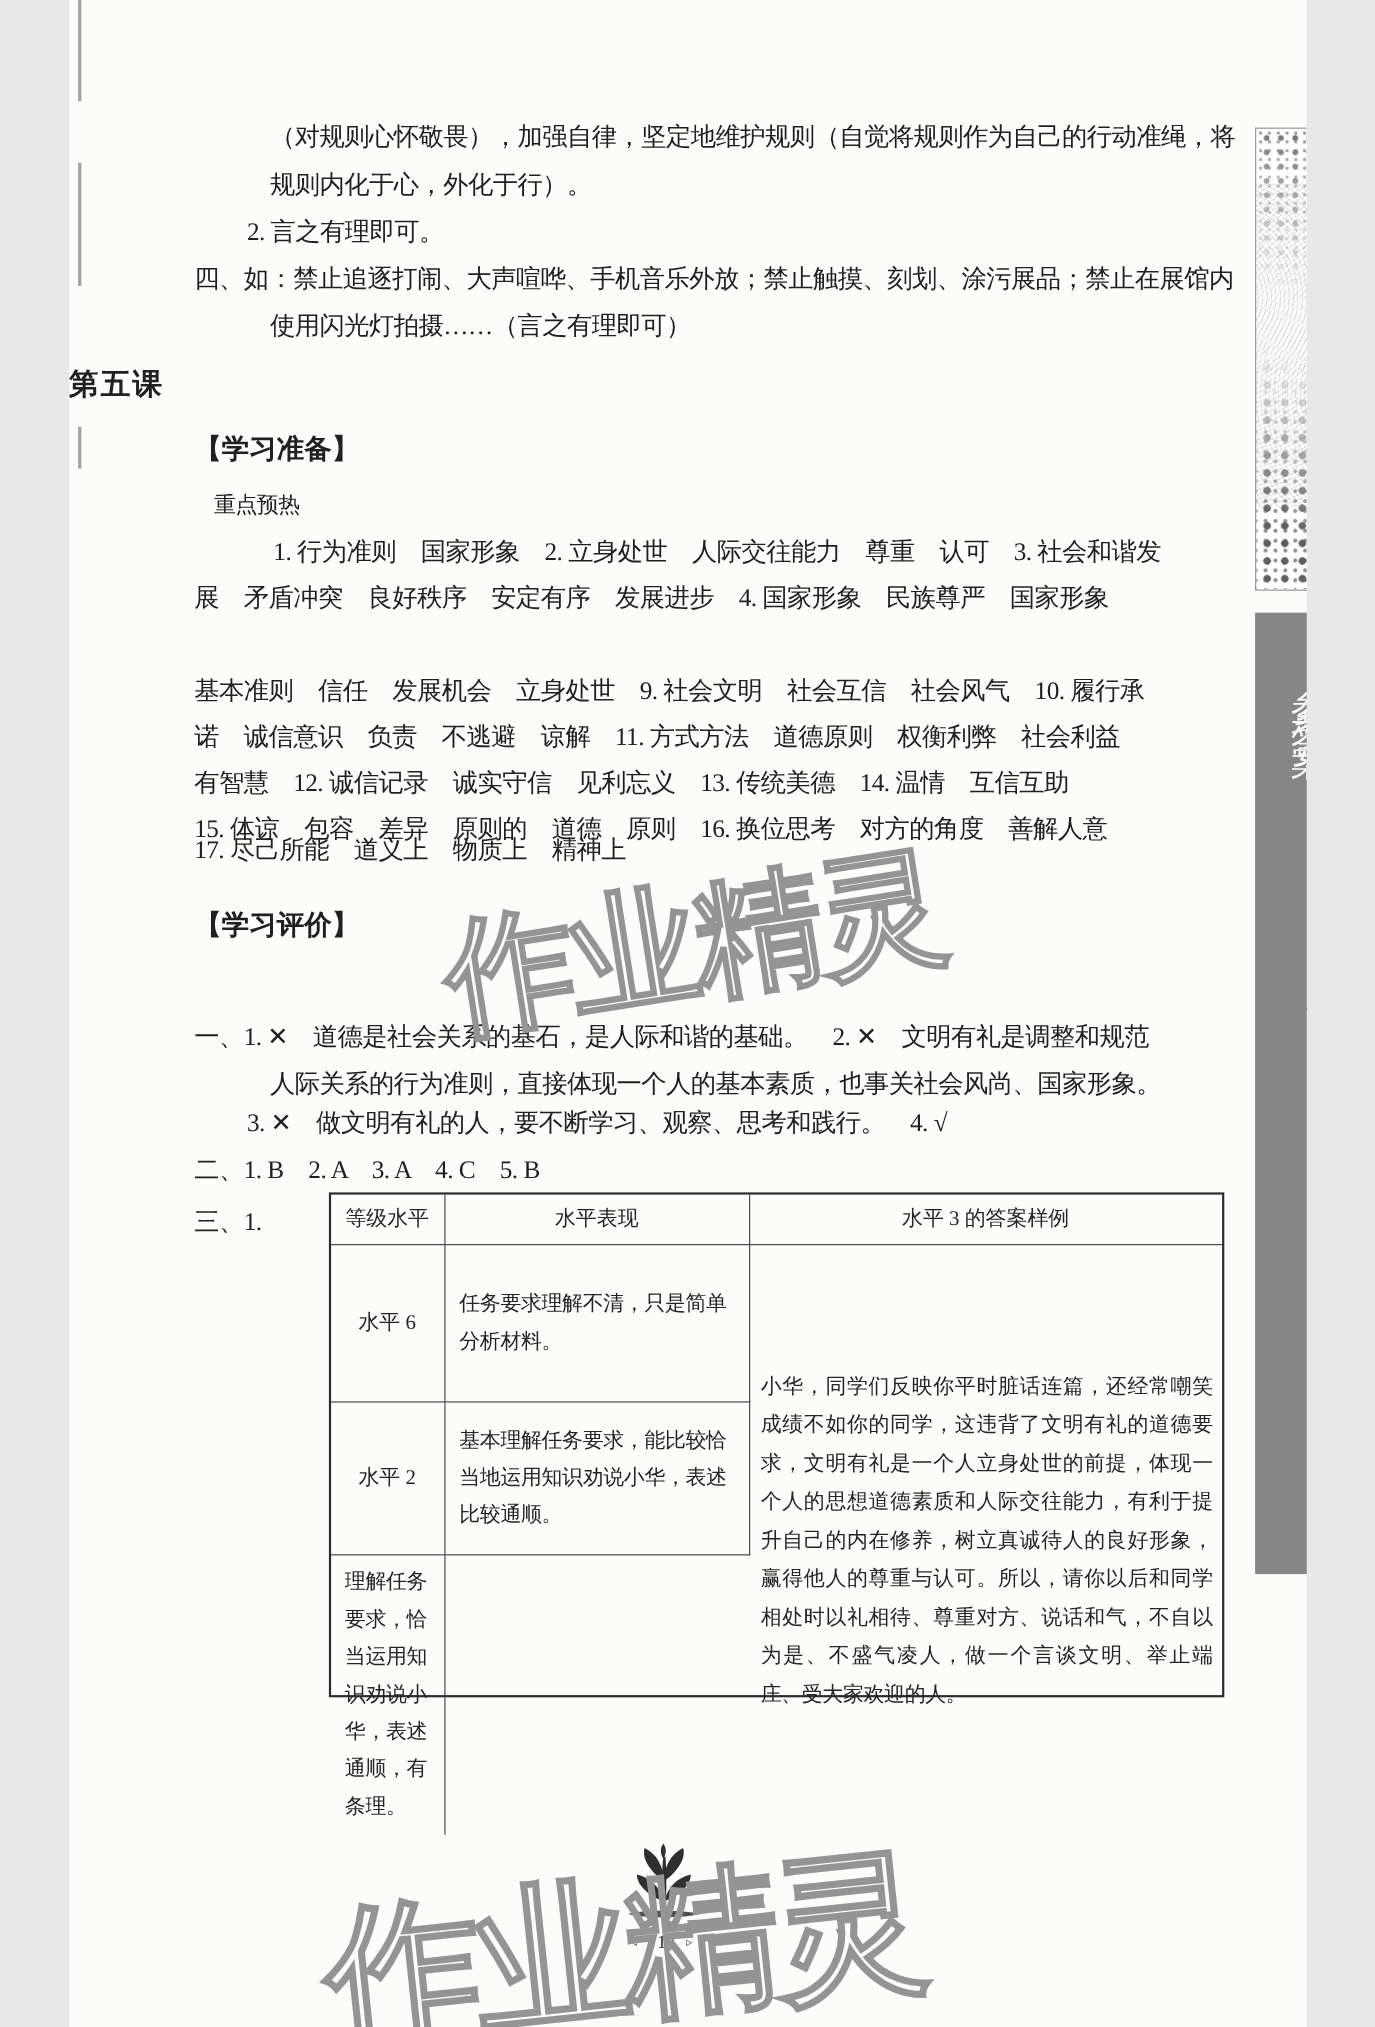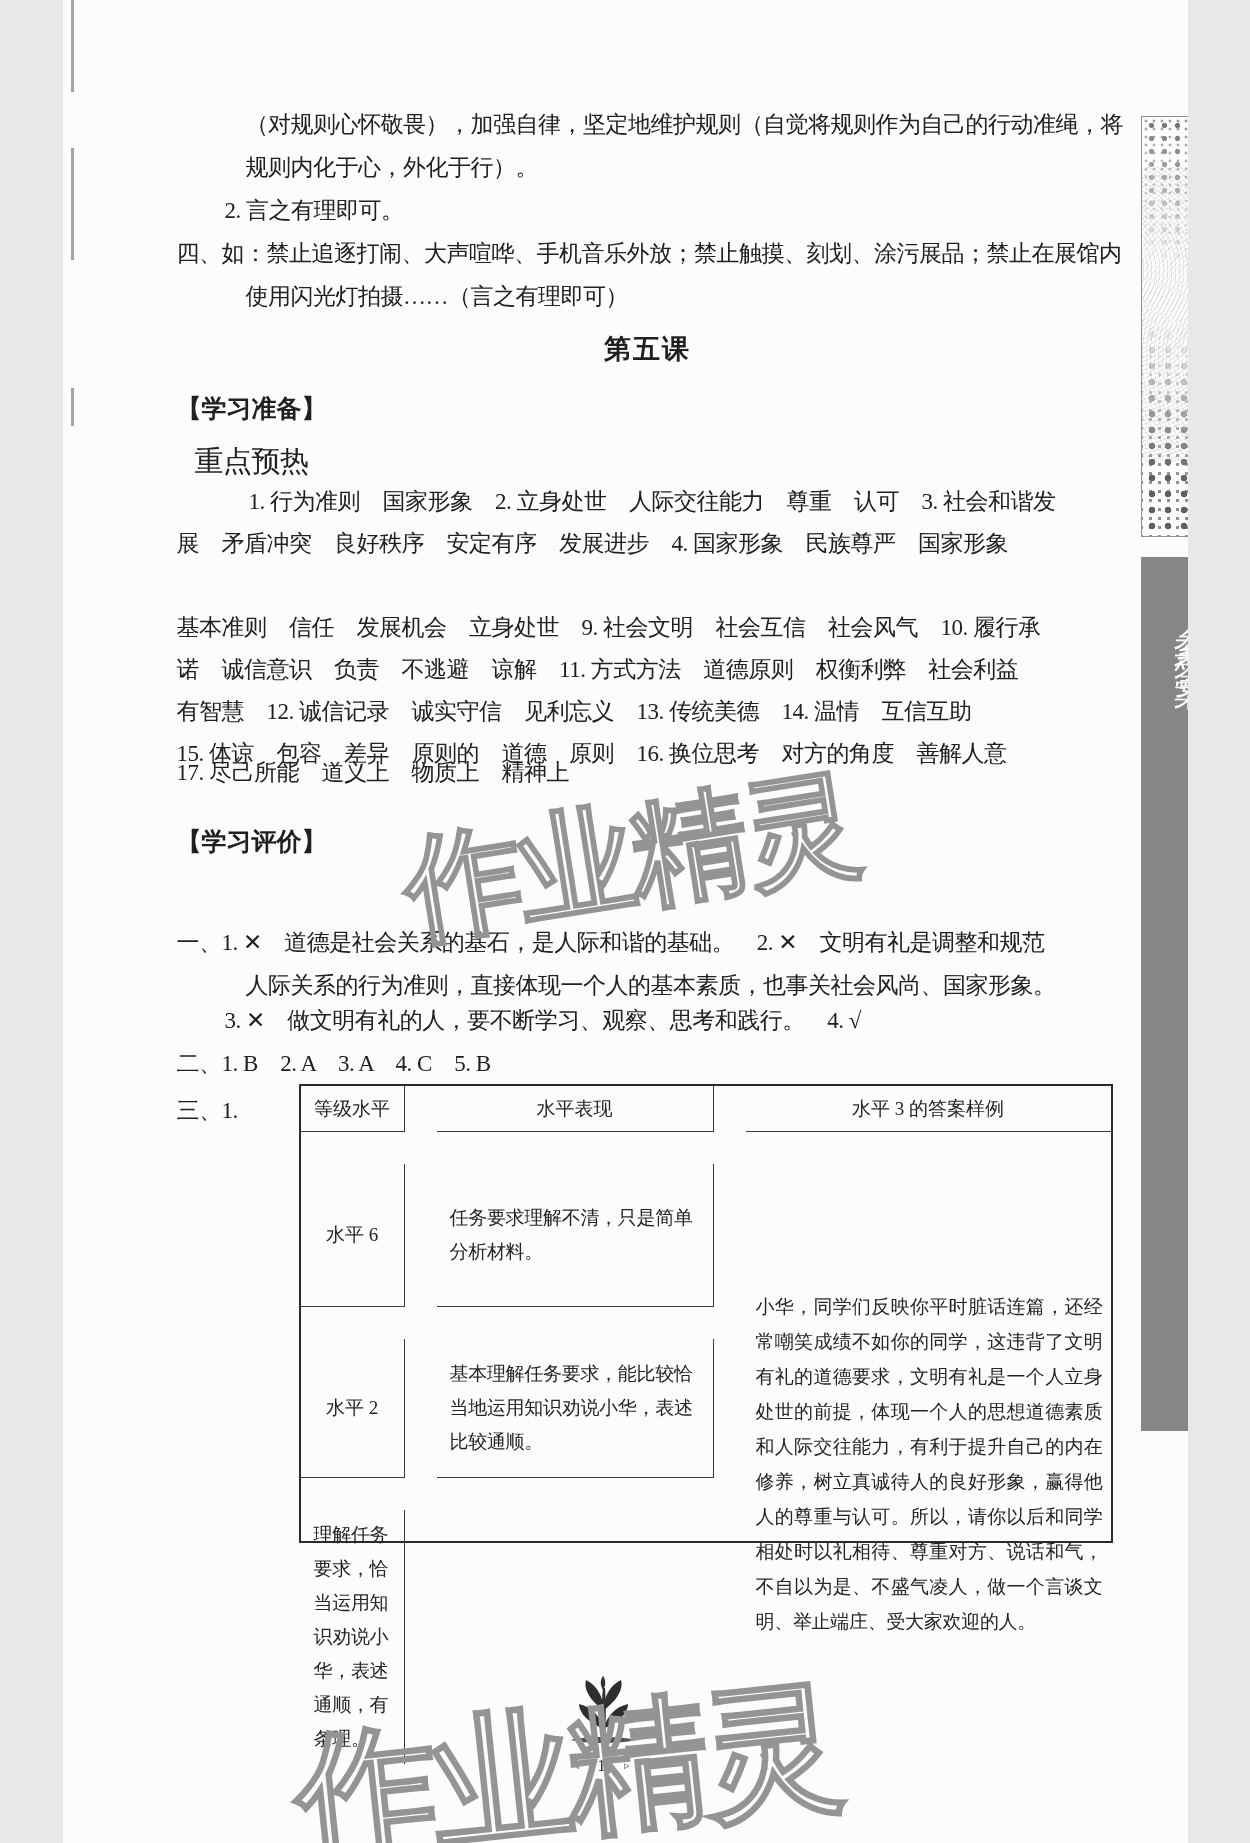--- a/index.html
+++ b/index.html
@@ -6,28 +6,28 @@
   .page{
     position:relative; width:1125px; height:1843px; margin:0 auto;
     background:#fcfcfb; overflow:hidden;
     font-family:"Liberation Serif","DejaVu Serif",serif; color:#202020;
   }
   .tl{ position:absolute; white-space:nowrap; font-size:23px; letter-spacing:-0.5px; line-height:30px;}
   .sec-h{ font-size:25px; font-weight:700; letter-spacing:0;
           font-family:"Liberation Sans","DejaVu Sans",sans-serif;}
   .lesson{ font-size:27px; font-weight:700; letter-spacing:2px;}
   .frame{ font-size:24px; letter-spacing:1px;}
-  .subtitle{ font-size:29px;}
+  .subtitle{ font-size:20px;font-family:Liberation Mono, monospace;}
   
   .answer-table{
     position:absolute; left:236px; top:1084px; width:814px; height:459px;
     display:grid; grid-template-columns:104px 277px 1fr;
     grid-template-rows:46px 143px 139px 1fr;
     border:2px solid #2b2b2b; box-sizing:border-box;
-    font-size:19px; line-height:34px; color:#242424;gap:32px;
+    font-size:19px; line-height:34px; color:#242424;
   }
   .cell{ border-right:1px solid #3a3a3a; border-bottom:1px solid #3a3a3a;
          display:flex; align-items:center; justify-content:center; box-sizing:border-box;}
   .cell.last-col{ border-right:none;}
   .cell.last-row{ border-bottom:none;}
   .cell.desc{ justify-content:flex-start; padding:8px 13px; text-align:left;
               white-space:normal; letter-spacing:-0.3px;}
   .cell.sample{ grid-column:3; grid-row:2/5; border-right:none; border-bottom:none;
                 padding:0 8px 0 10px; white-space:normal; letter-spacing:-0.3px;
                 line-height:35px; text-align:justify;}
@@ -97,21 +97,21 @@
   <div class="scan-line" style="top:0;height:92px"></div>
   <div class="scan-line" style="top:148px;height:112px"></div>
   <div class="scan-line" style="top:388px;height:38px"></div>
 
   <div class="tl" style="left:183px;top:110px">（对规则心怀敬畏），加强自律，坚定地维护规则（自觉将规则作为自己的行动准绳，将</div>
   <div class="tl" style="left:183px;top:153px">规则内化于心，外化于行）。</div>
   <div class="tl" style="left:162px;top:196px">2. 言之有理即可。</div>
   <div class="tl" style="left:114px;top:239px">四、如：禁止追逐打闹、大声喧哗、手机音乐外放；禁止触摸、刻划、涂污展品；禁止在展馆内</div>
   <div class="tl" style="left:183px;top:282px">使用闪光灯拍摄……（言之有理即可）</div>
 
-  <div class="tl lesson" style="left:0;top:334px;width:1170px;text-align:center">第五课</div>
+  <div class="tl lesson" style="left:0;top:334px;width:1170px;">第五课</div>
 
   <div class="tl sec-h" style="left:114px;top:393px">【学习准备】</div>
   <div class="tl subtitle" style="left:132px;top:446px">重点预热</div>
 
   <div class="tl" style="left:186px;top:487px">1. 行为准则　国家形象　2. 立身处世　人际交往能力　尊重　认可　3. 社会和谐发</div>
   <div class="tl" style="left:114px;top:529px">展　矛盾冲突　良好秩序　安定有序　发展进步　4. 国家形象　民族尊严　国家形象</div>
   <div class="tl" style="left:114px;top:613px">基本准则　信任　发展机会　立身处世　9. 社会文明　社会互信　社会风气　10. 履行承</div>
   <div class="tl" style="left:114px;top:655px">诺　诚信意识　负责　不逃避　谅解　11. 方式方法　道德原则　权衡利弊　社会利益</div>
   <div class="tl" style="left:114px;top:697px">有智慧　12. 诚信记录　诚实守信　见利忘义　13. 传统美德　14. 温情　互信互助</div>
   <div class="tl" style="left:114px;top:739px">15. 体谅　包容　差异　原则的　道德　原则　16. 换位思考　对方的角度　善解人意</div>

